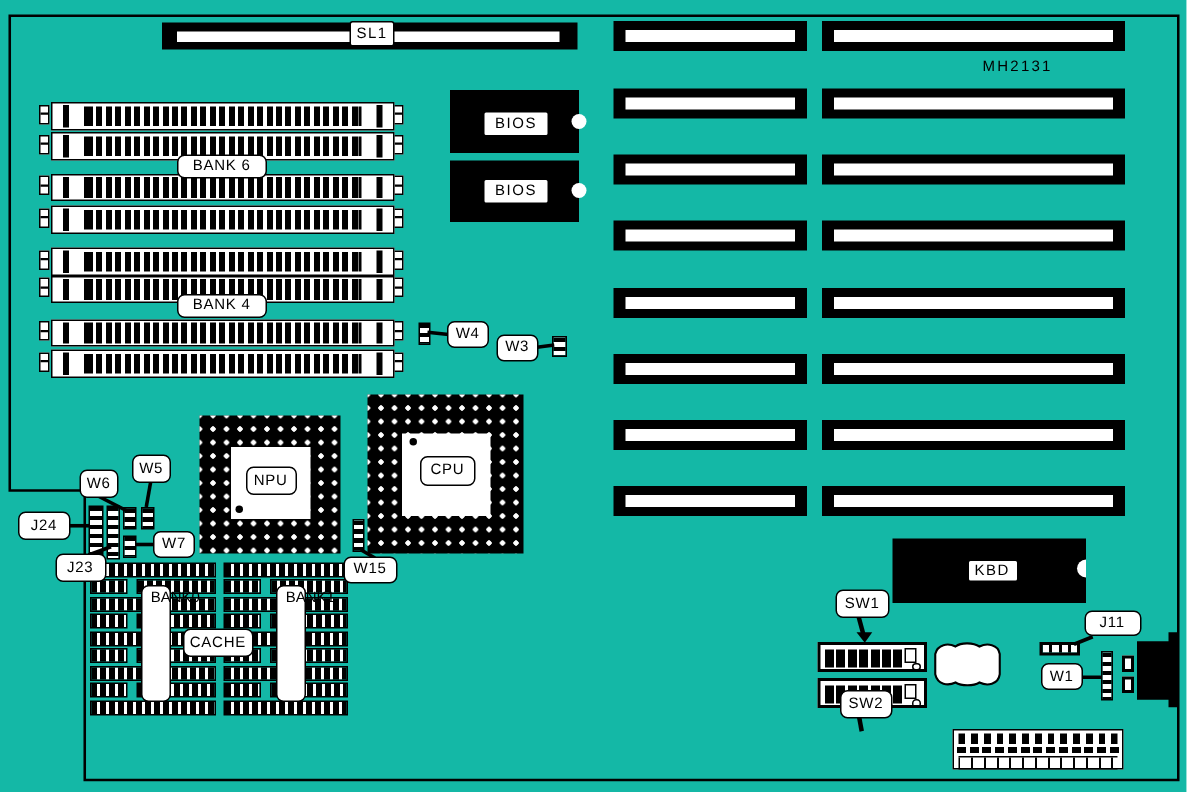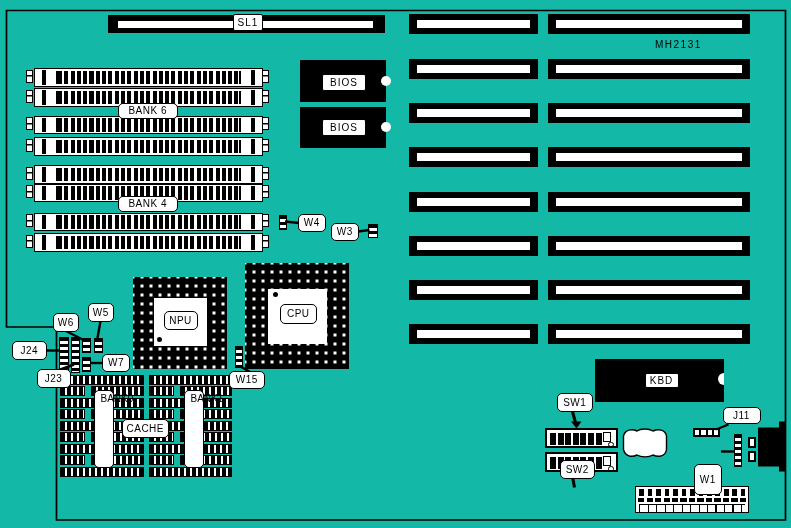--- a/index.html
+++ b/index.html
@@ -282,21 +282,21 @@
   <div class="dip" style="left:545px;top:452px;width:72.5px;height:20px;">
     <div class="on"></div>
     <div class="off"></div>
     <div class="c"></div>
   </div>
   <div class="lbl" style="left:560px;top:460px;width:34.5px;height:19px;">SW2</div>
 
   <div class="pins" style="left:692.5px;top:427.5px;width:27px;height:9px;"></div>
   <div class="lbl" style="left:722.5px;top:406.5px;width:38px;height:17.5px;">J11</div>
   <div class="jmp" style="left:733.5px;top:433.5px;width:8.5px;height:33.5px;"></div>
-  <div class="lbl" style="left:694px;top:464px;width:27.5px;height:31px;">W1</div>
+  <div class="lbl" style="left:694px;top:442px;width:27.5px;height:18px;">W1</div>
   <div class="brk" style="left:748px;top:436.5px;"></div>
   <div class="brk" style="left:748px;top:450.5px;"></div>
 
   <div class="pwr" style="left:634.5px;top:486px;width:114px;height:27px;">
     <div class="r1"></div>
     <div class="r2"></div>
     <div class="r3"></div>
   </div>
 
 </div>

